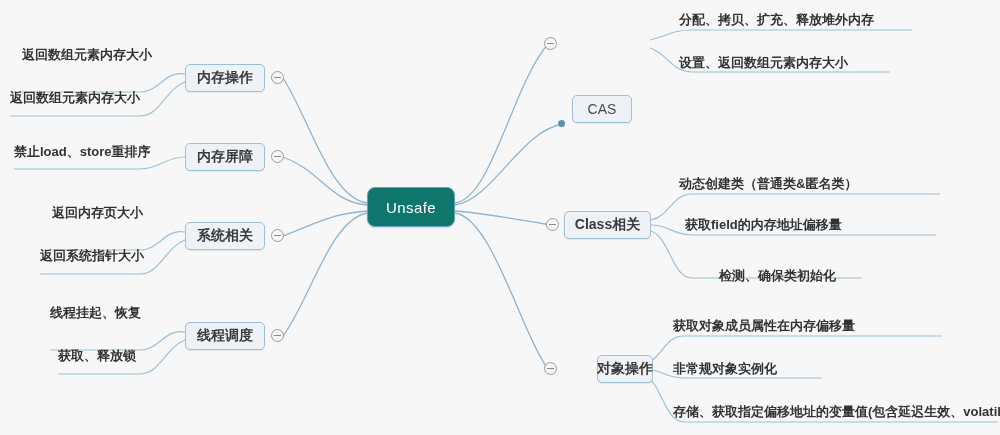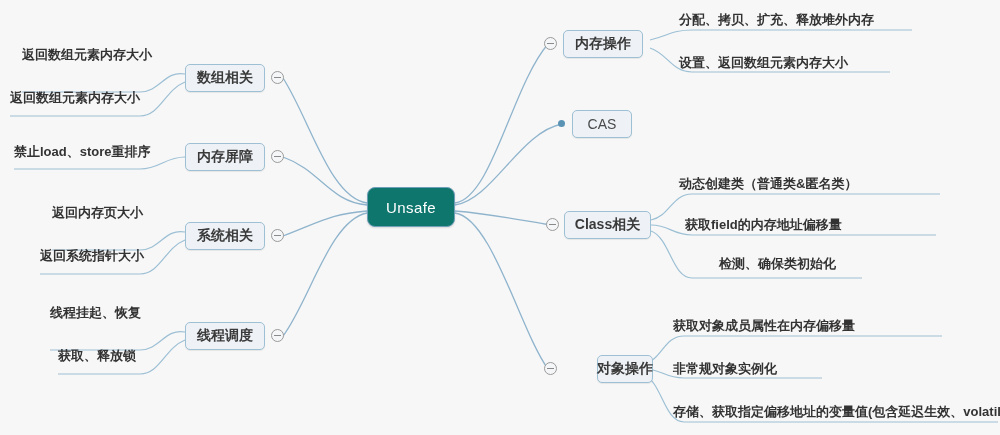--- a/index.html
+++ b/index.html
@@ -154,21 +154,21 @@
       <path d="M644,369 C662,369 664,378 684,378 L822,378"></path>
       <path d="M644,375 C662,382 664,422 684,422 L998,422"></path>
     </g>
   </svg>
 
   <div class="root-node">
     <span class="root-label">Unsafe</span>
   </div>
 
   <div class="branch-node" style="left:185px; top:64px; width:80px;">
-    <span class="branch-label">数组相关</span>
+    <span class="branch-label">内存操作</span>
   </div>
   <div class="toggle" style="left:271px; top:71px;"></div>
   <div class="leaf left" style="left:22px; top:46px;">返回数组元素内存大小</div>
   <div class="leaf left" style="left:10px; top:89px;">返回数组元素内存大小</div>
 
   <div class="branch-node" style="left:185px; top:143px; width:80px;">
     <span class="branch-label">内存屏障</span>
   </div>
   <div class="toggle" style="left:271px; top:150px;"></div>
   <div class="leaf left" style="left:14px; top:143px;">禁止load、store重排序</div>
@@ -181,38 +181,35 @@
   <div class="leaf left" style="left:40px; top:247px;">返回系统指针大小</div>
 
   <div class="branch-node" style="left:185px; top:322px; width:80px;">
     <span class="branch-label">线程调度</span>
   </div>
   <div class="toggle" style="left:271px; top:329px;"></div>
   <div class="leaf left" style="left:50px; top:304px;">线程挂起、恢复</div>
   <div class="leaf left" style="left:58px; top:347px;">获取、释放锁</div>
 
   <div class="toggle" style="left:544px; top:37px;"></div>
-  <div class="branch-node" style="left:563px; top:30px; width:80px;">
-    <span class="branch-label">内存操作</span>
-  </div>
   <div class="leaf right" style="left:679px; top:11px;">分配、拷贝、扩充、释放堆外内存</div>
   <div class="leaf right" style="left:679px; top:54px;">设置、返回数组元素内存大小</div>
 
   <div class="dot-node" style="left:558px; top:120px;"></div>
-  <div class="branch-node leafstyle" style="left:572px; top:110px; width:60px;">
+  <div class="branch-node leafstyle" style="left:572px; top:95px; width:60px;">
     <span class="branch-label">CAS</span>
   </div>
 
   <div class="toggle" style="left:546px; top:218px;"></div>
   <div class="branch-node" style="left:564px; top:211px; width:87px;justify-content:center;">
     <span class="branch-label">Class相关</span>
   </div>
   <div class="leaf right" style="left:679px; top:175px;">动态创建类（普通类&amp;匿名类）</div>
   <div class="leaf right" style="left:685px; top:216px;">获取field的内存地址偏移量</div>
-  <div class="leaf right" style="left:679px; top:255px;padding-left:40px;">检测、确保类初始化</div>
+  <div class="leaf right" style="left:679px; top:267px;padding-left:40px;">检测、确保类初始化</div>
 
   <div class="toggle" style="left:544px; top:362px;"></div>
   <div class="branch-node" style="left:563px; top:355px; width:56px;margin-left:34px;">
     <span class="branch-label">对象操作</span>
   </div>
   <div class="leaf right" style="left:673px; top:317px;">获取对象成员属性在内存偏移量</div>
   <div class="leaf right" style="left:673px; top:360px;">非常规对象实例化</div>
   <div class="leaf right" style="left:673px; top:403px;">存储、获取指定偏移地址的变量值(包含延迟生效、volatile语义)</div>
 
 </div>

